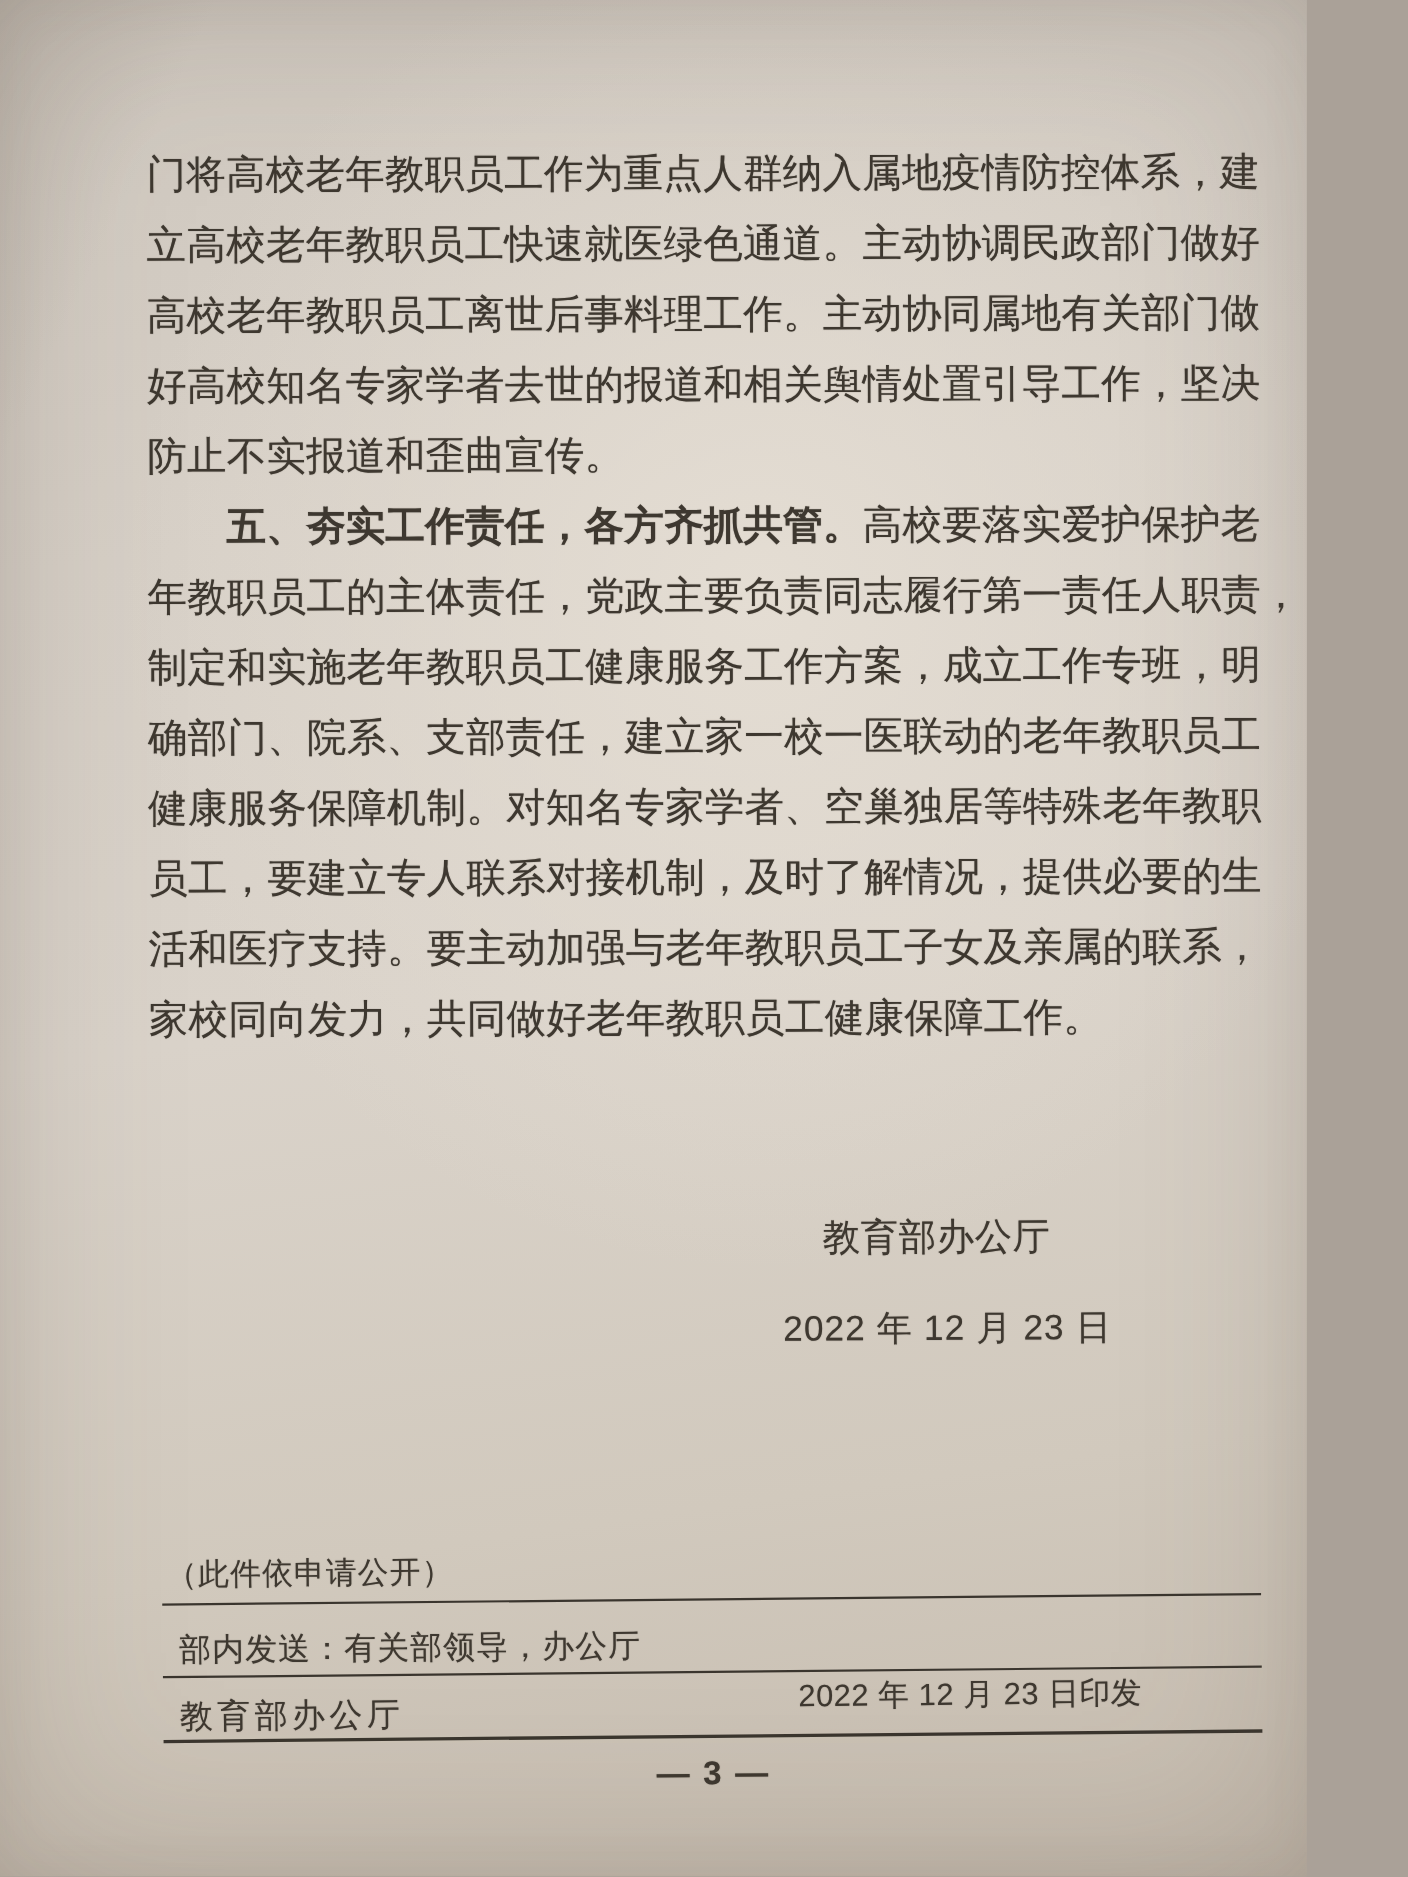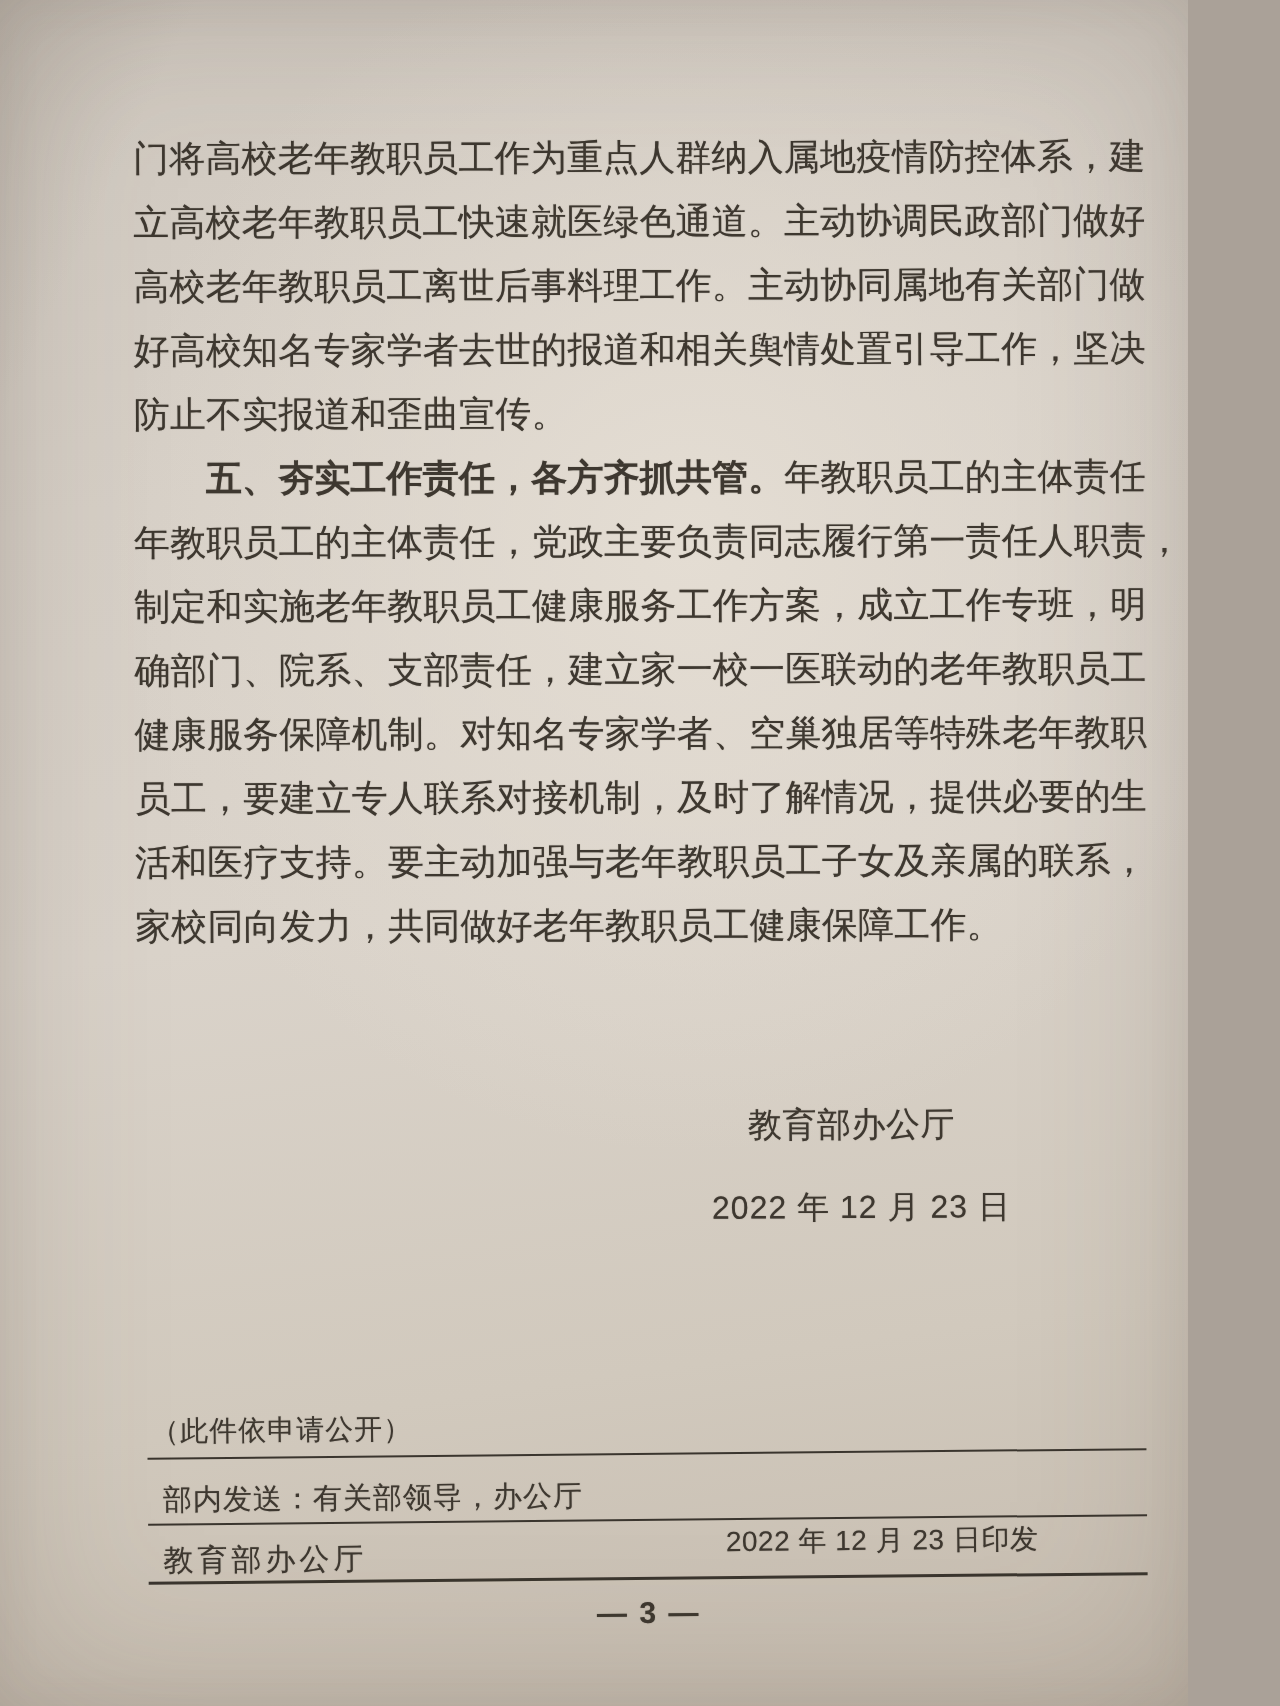--- a/index.html
+++ b/index.html
@@ -61,21 +61,21 @@
 <body>
 
 <div class="photo">
 
   <div class="body-text">
     <div class="bline">门将高校老年教职员工作为重点人群纳入属地疫情防控体系，建</div>
     <div class="bline">立高校老年教职员工快速就医绿色通道。主动协调民政部门做好</div>
     <div class="bline">高校老年教职员工离世后事料理工作。主动协同属地有关部门做</div>
     <div class="bline">好高校知名专家学者去世的报道和相关舆情处置引导工作，坚决</div>
     <div class="bline">防止不实报道和歪曲宣传。</div>
-    <div class="bline indent"><span class="bold">五、夯实工作责任，各方齐抓共管。</span><span>年教职员工的主体责任</span></div>
+    <div class="bline indent"><span class="bold">五、夯实工作责任，各方齐抓共管。</span><span>高校要落实爱护保护老</span></div>
     <div class="bline">年教职员工的主体责任，党政主要负责同志履行第一责任人职责，</div>
     <div class="bline">制定和实施老年教职员工健康服务工作方案，成立工作专班，明</div>
     <div class="bline">确部门、院系、支部责任，建立家一校一医联动的老年教职员工</div>
     <div class="bline">健康服务保障机制。对知名专家学者、空巢独居等特殊老年教职</div>
     <div class="bline">员工，要建立专人联系对接机制，及时了解情况，提供必要的生</div>
     <div class="bline">活和医疗支持。要主动加强与老年教职员工子女及亲属的联系，</div>
     <div class="bline">家校同向发力，共同做好老年教职员工健康保障工作。</div>
   </div>
 
   <div class="signature">教育部办公厅</div>

